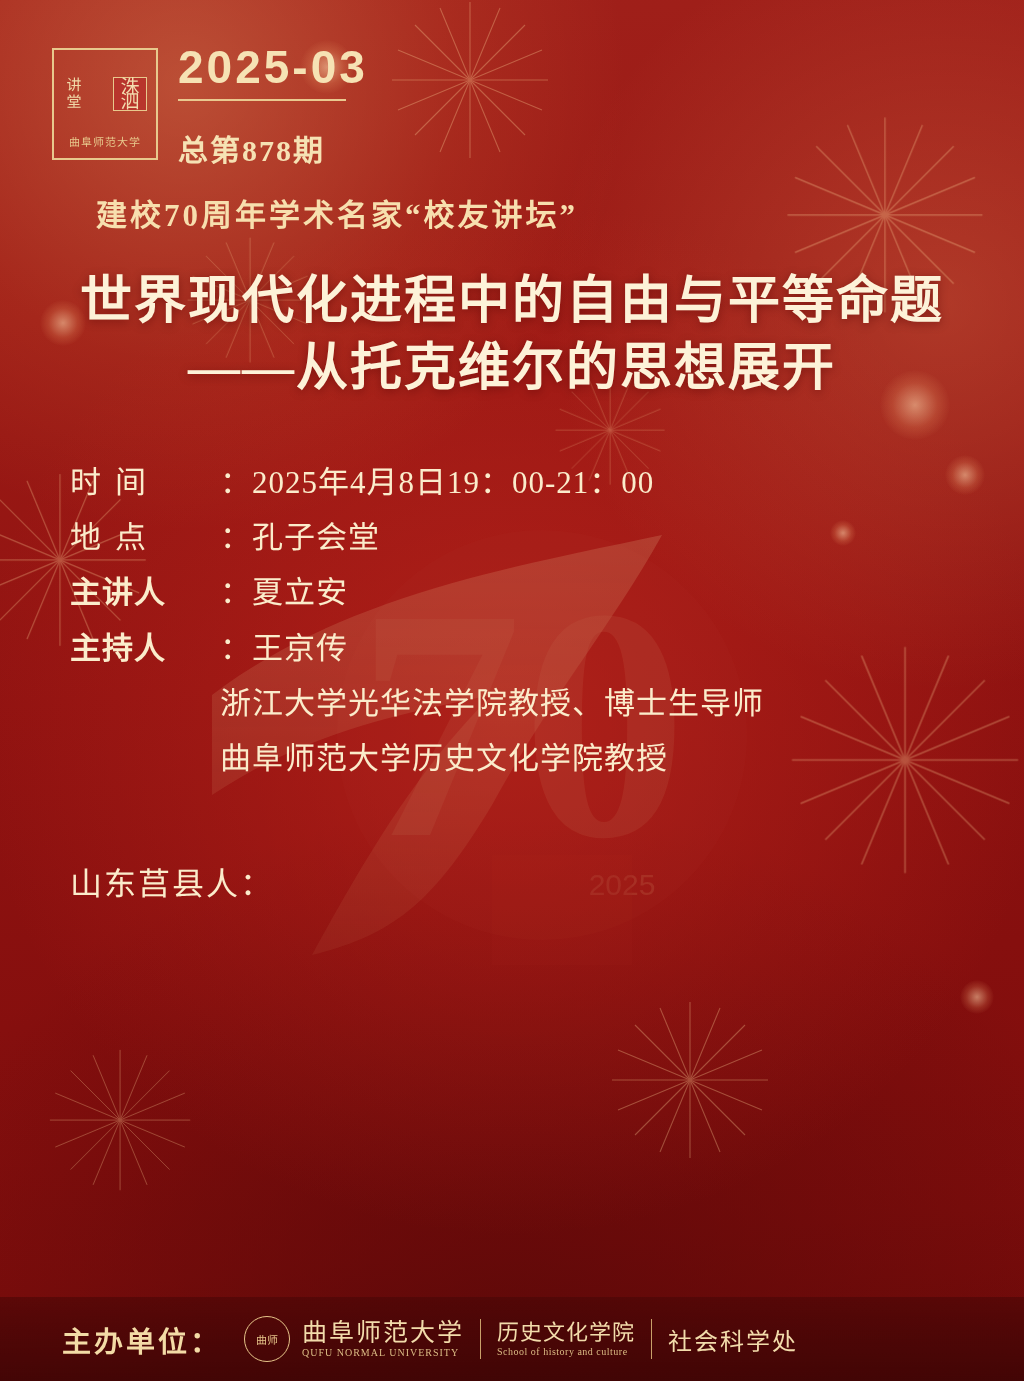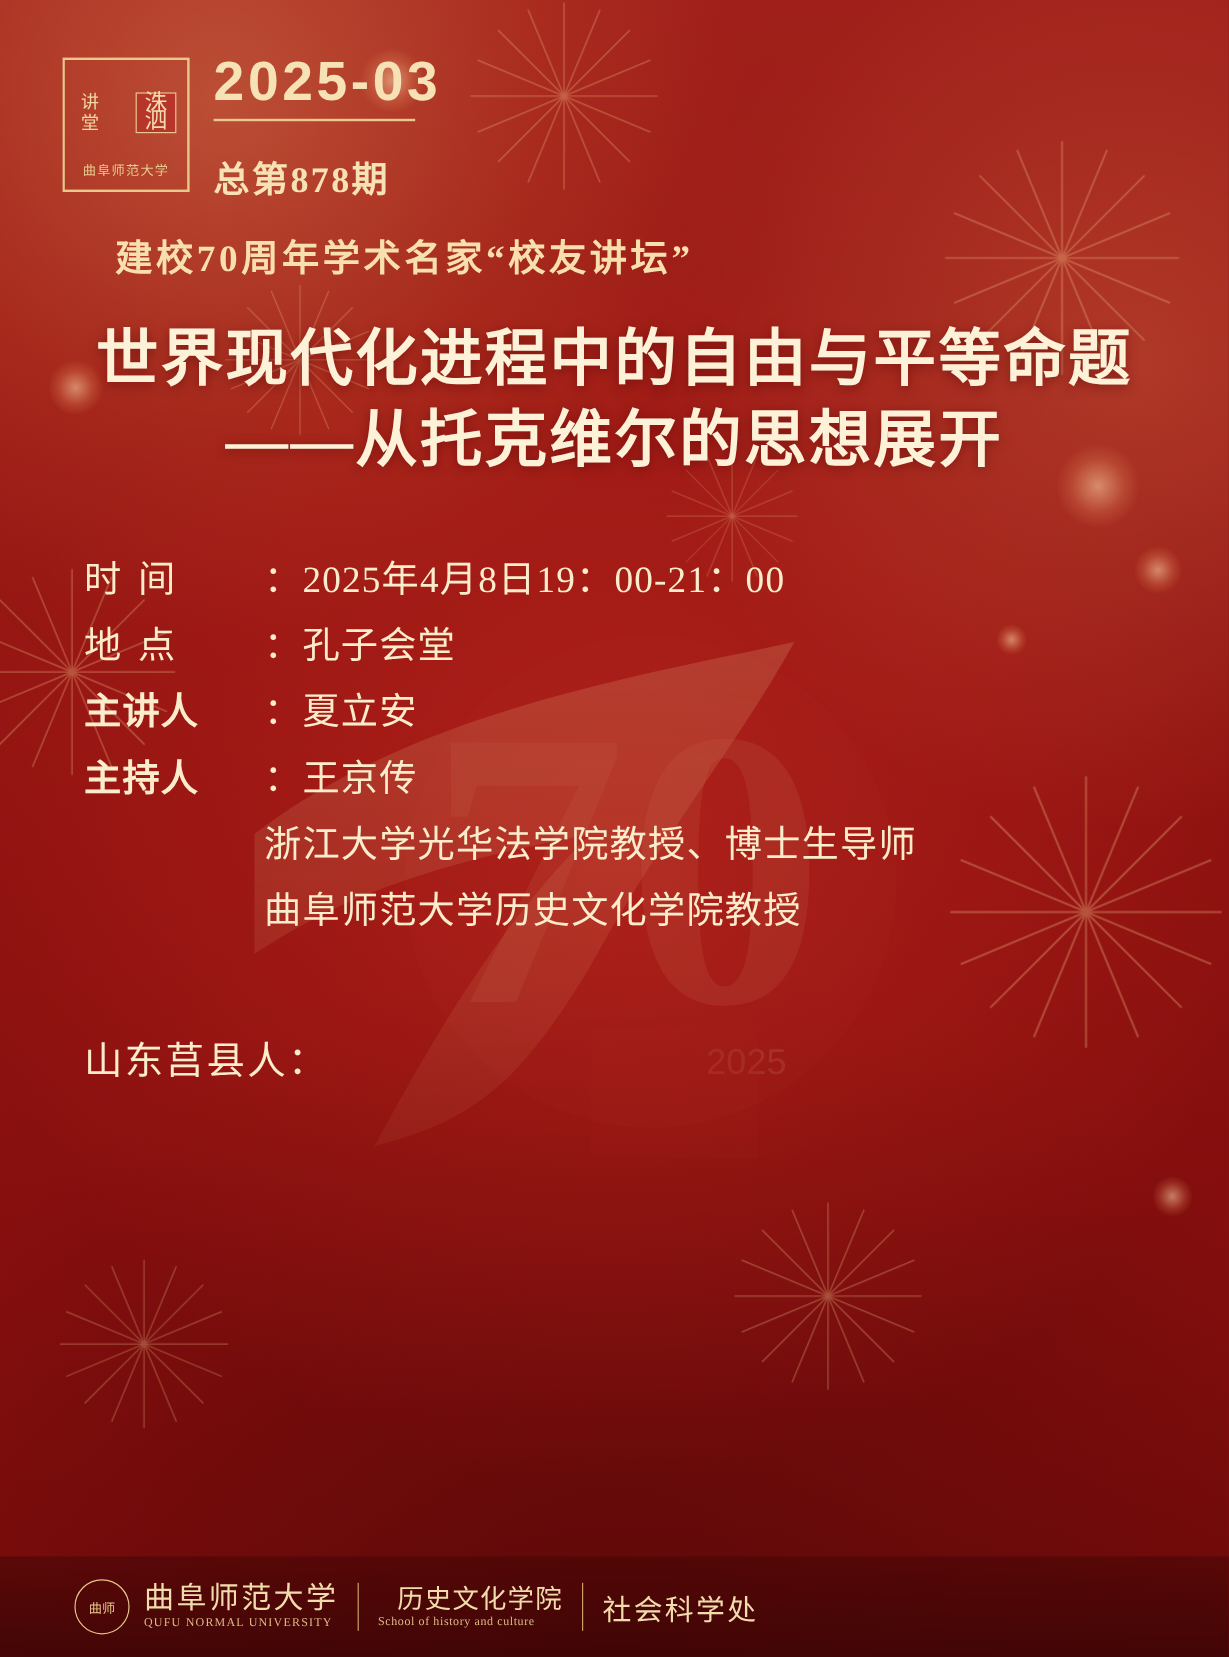--- a/index.html
+++ b/index.html
@@ -251,21 +251,20 @@
     width: 1px;
     height: 40px;
     background: #c9a06a;
     margin: 0 16px;
   }
   .footer-college-cn {
     color: #f2dcab;
     font-size: 22px;
     letter-spacing: 1px;
     line-height: 1.1;
-    margin-left: 16px;
   }
   .footer-college-en {
     color: #dcbd86;
     font-size: 10px;
     letter-spacing: 0.5px;
   }
   .footer-dept {
     color: #f2dcab;
     font-size: 24px;
     letter-spacing: 2px;
@@ -365,20 +364,21 @@
     <div class="info-row">
       <span class="label-n">主持人</span><span>：王京传</span>
     </div>
     <div class="info-row info-indent">浙江大学光华法学院教授、博士生导师</div>
     <div class="info-row info-indent">曲阜师范大学历史文化学院教授</div>
   </div>
 
   <div class="bio-title">山东莒县人：</div>
 
   <div class="footer">
+    <span class="footer-label">主办单位：</span>
     <span class="footer-seal">曲师</span>
     <span class="footer-stack">
       <span class="footer-univ-cn">曲阜师范大学</span>
       <span class="footer-univ-en">QUFU NORMAL UNIVERSITY</span>
     </span>
     <span class="footer-divider"></span>
     <span class="footer-stack">
       <span class="footer-college-cn">历史文化学院</span>
       <span class="footer-college-en">School of history and culture</span>
     </span>

